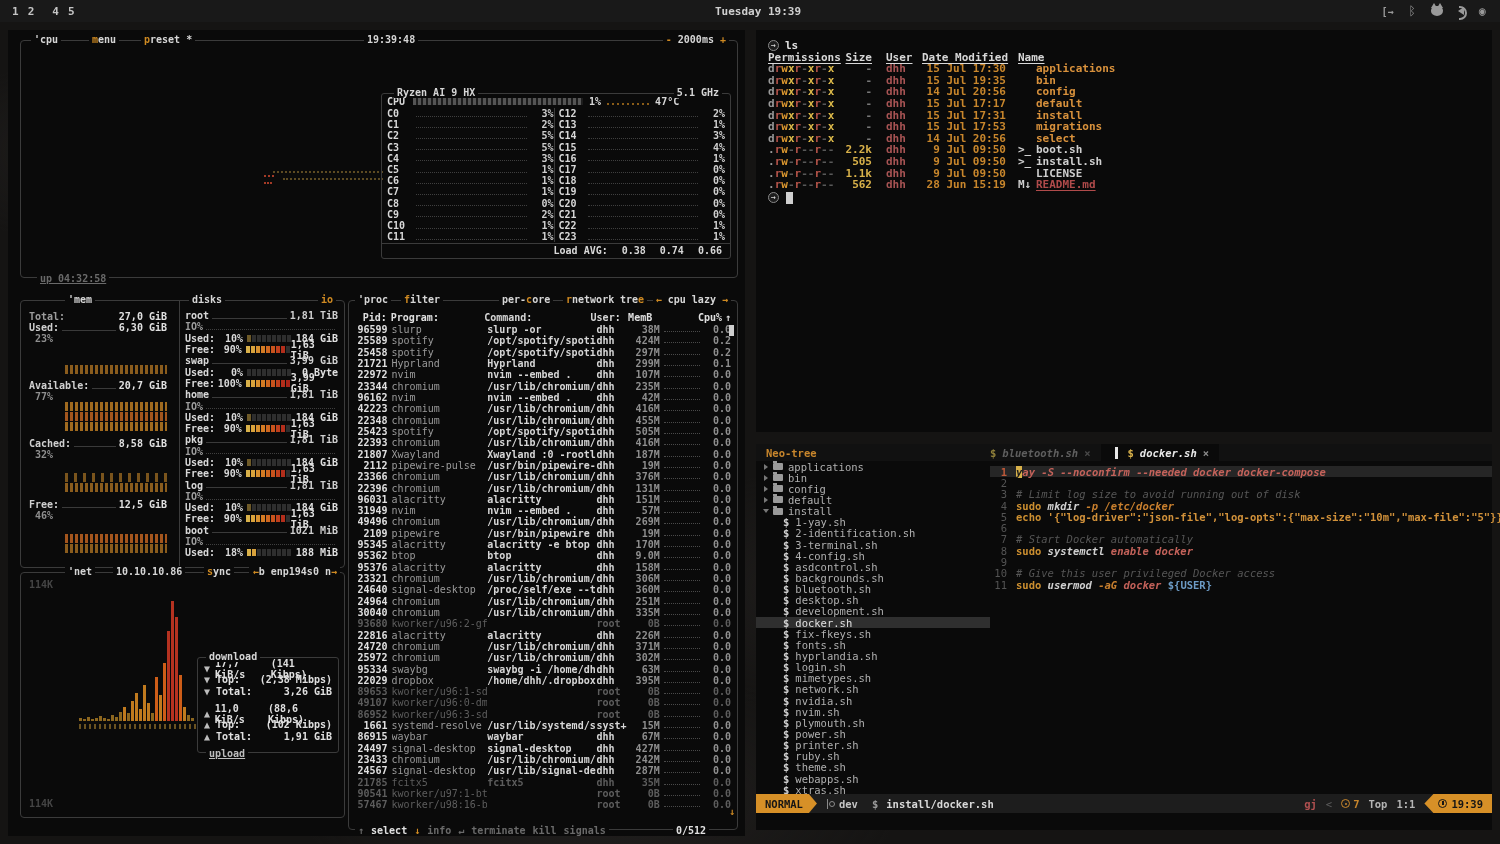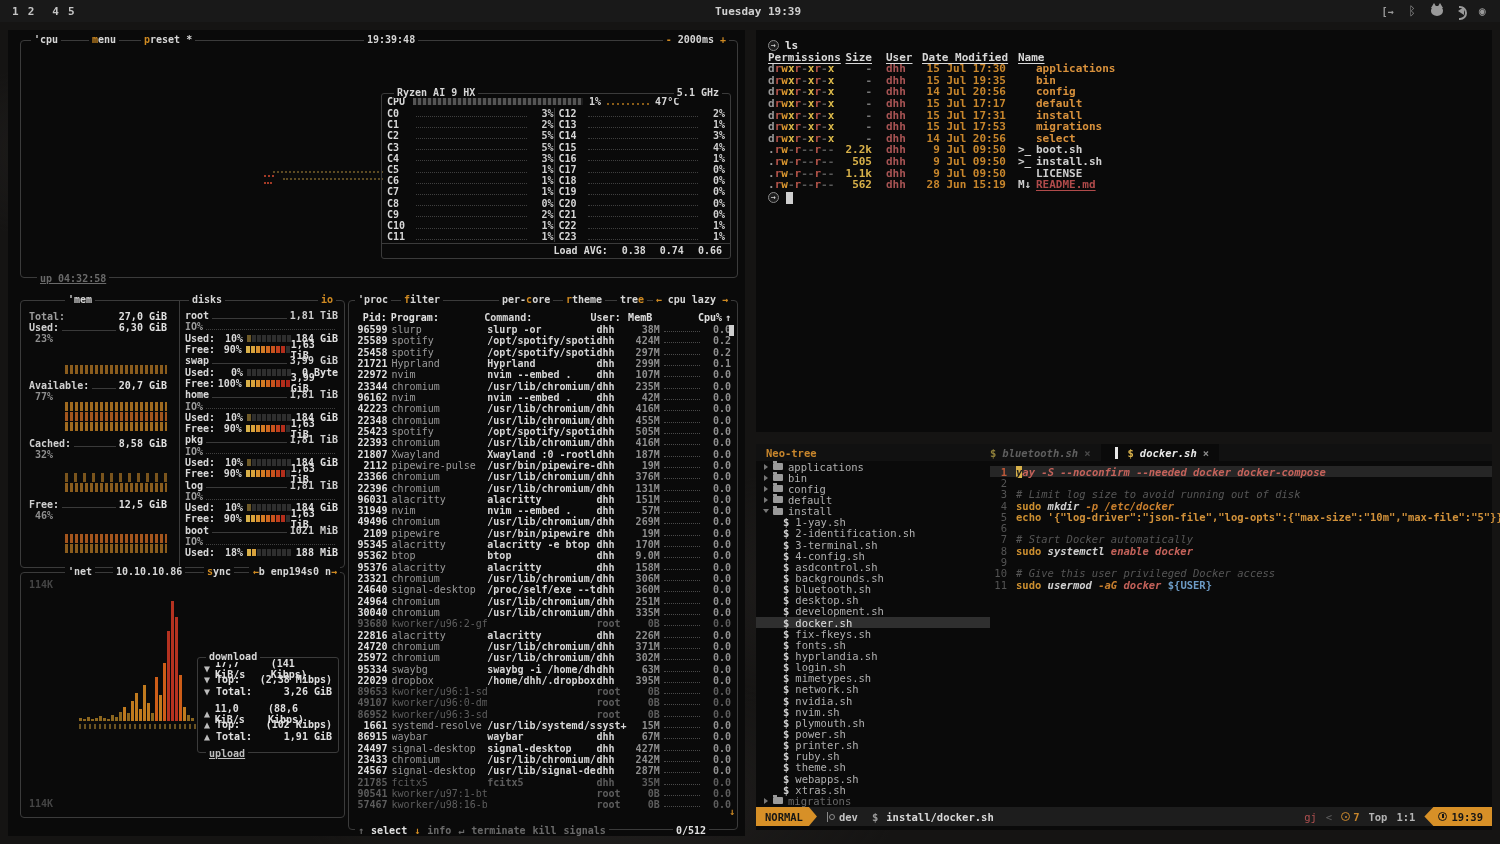--- a/index.html
+++ b/index.html
@@ -161,31 +161,31 @@
   .ln.ln-act { color:#c05a3a; font-weight:bold; }
   .sg-red { color:#c4625a; font-style:italic; font-weight:bold; }
   .sg-com { color:#565656; font-style:italic; }
   .sg-kw { color:#cc8f30; font-weight:bold; }
   .sg-fn { color:#d0d0d0; font-style:italic; font-weight:bold; }
   .sg-flag { color:#c87f2e; font-style:italic; font-weight:bold; }
   .sg-str { color:#d1913a; font-weight:bold; }
   .sg-blue { color:#6d9cc6; font-weight:bold; }
   .sg-cursor { color:#1a1a1a; background:#d8b14a; font-style:italic; font-weight:bold; }
 
-  .statusline { position:absolute; left:0; bottom:4px; width:736px; height:19px; background:#1d1d1d;
+  .statusline { position:absolute; left:0; bottom:17px; width:736px; height:19px; background:#1d1d1d;
     display:flex; align-items:center; font-size:10.5px; color:#9a9a9a; }
   .mode-badge { background:#d79027; color:#151515; font-weight:bold; padding:2px 14px 2px 9px; height:19px; display:flex; align-items:center;
     clip-path:polygon(0 0,calc(100% - 8px) 0,100% 50%,calc(100% - 8px) 100%,0 100%); }
   .branch { display:flex; align-items:center; gap:5px; margin-left:10px; color:#c5c5c5; font-weight:bold; }
   .br-icon { width:7px; height:10px; border-left:1.5px solid #8a8a8a; position:relative; display:inline-block; }
   .br-icon::after { content:""; position:absolute; left:1px; top:2px; width:4px; height:4px; border:1.5px solid #8a8a8a; border-radius:50%; }
   .sl-file { margin-left:14px; display:flex; gap:8px; }
   .sl-file .fi { color:#9a9a9a; font-weight:bold; } .sl-file .fn2 { color:#d8d8d8; font-weight:bold; }
   .sl-right { margin-left:auto; display:flex; align-items:center; gap:9px; padding-right:0; }
-  .sl-git { color:#b05050; font-weight:normal; } .sl-sep { color:#5f5f5f; }
+  .sl-git { color:#b05050; font-weight:bold; } .sl-sep { color:#5f5f5f; }
   .plug { display:flex; align-items:center; gap:3px; color:#c8862c; font-weight:bold; }
   .plug-ic { width:9px; height:9px; border:1.5px solid #c8862c; border-radius:50%; position:relative; }
   .plug-ic::after { content:""; position:absolute; left:2.5px; top:2.5px; width:2px; height:2px; background:#c8862c; border-radius:50%; }
   .sl-top,.sl-pos { color:#b5b5b5; font-weight:bold; }
   .time-badge { background:#d79027; color:#151515; font-weight:bold; height:19px; display:flex; align-items:center; gap:4px; padding:0 9px 0 14px;
     clip-path:polygon(9px 0,100% 0,100% 100%,9px 100%,0 50%); }
   .clk-ic { width:9px; height:9px; border:1.5px solid #151515; border-radius:50%; position:relative; }
   .clk-ic::after { content:""; position:absolute; left:3px; top:1px; width:1.5px; height:3.5px; background:#151515; }
 </style>
 </head>
@@ -761,21 +761,21 @@
             </div>
           </div>
         <span class="btl-bot dimt" style="left:8px;color:#bdbdbd;">upload</span>
       </div>
     </div>
 
     <div class="box proc-box">
       <span class="btl" style="left:6px;">'proc</span>
       <span class="btl" style="left:52px;"><span class="acc">f</span><span>ilter</span></span>
       <span class="btl" style="left:150px;"><span>per-</span><span class="acc">c</span><span>ore</span></span>
-      <span class="btl" style="left:214px;"><span class="acc">r</span><span>theme</span></span>
+      <span class="btl" style="left:214px;"><span class="acc">r</span><span>network</span></span>
       <span class="btl" style="left:268px;"><span>tre</span><span class="acc">e</span></span>
       <span class="btl" style="right:6px;"><span class="acc">←</span> <span>cpu lazy</span> <span class="acc">→</span></span>
 
       <div class="phead">
         <span class="c-pid">Pid:</span>
         <span class="c-prog" style="color:#e0e0e0;">Program:</span>
         <span class="c-cmd">Command:</span>
         <span class="c-user">User:</span>
         <span class="c-mem" style="color:#e0e0e0;">MemB</span>
         <span class="c-dots" style="border:none;"></span>

